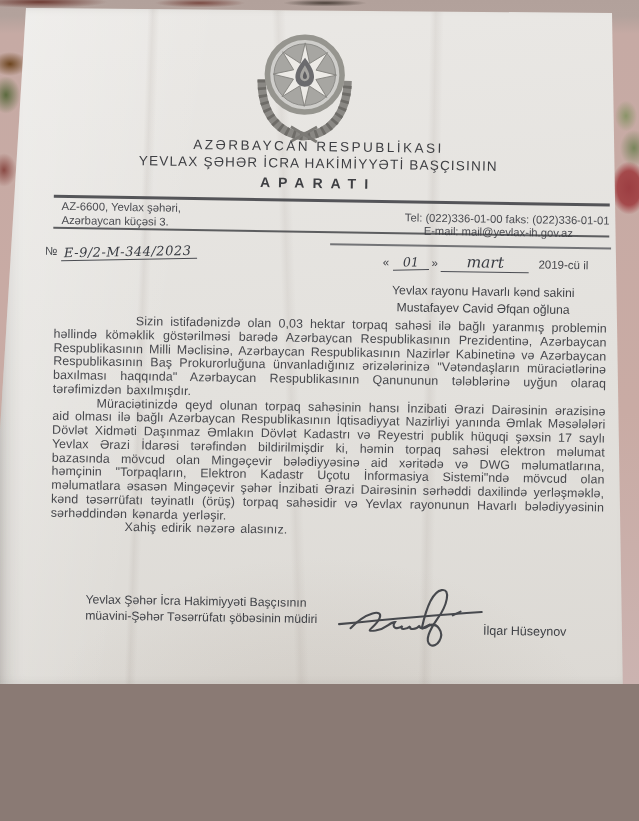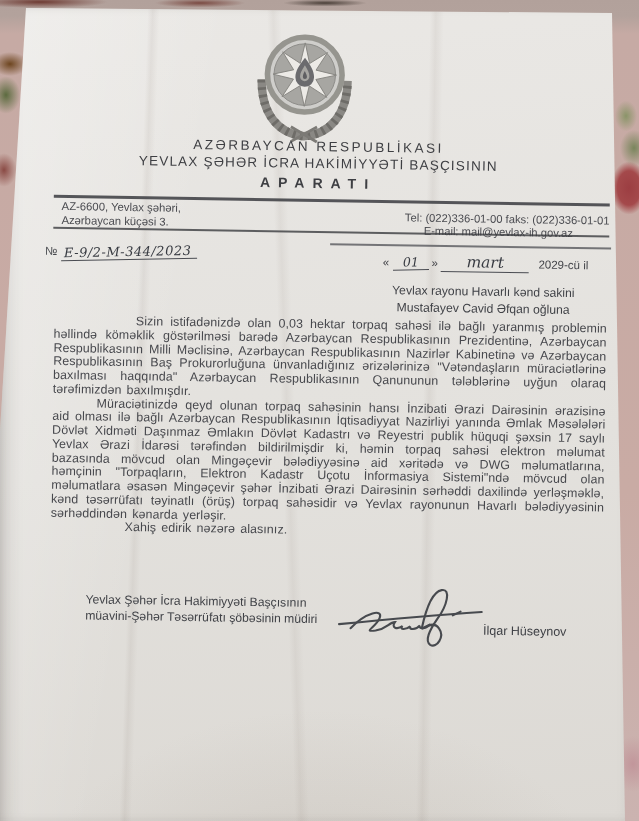--- a/index.html
+++ b/index.html
@@ -1,16 +1,16 @@
 <!DOCTYPE html>
 <html><head>
 <meta charset="utf-8">
 <style>
   html,body{margin:0;padding:0;background:#8a7a74;}
-  .scene{position:relative;width:639px;height:821px;overflow:hidden;
+  .scene{position:relative;width:639px;height:684px;overflow:hidden;
          font-family:"Liberation Sans","DejaVu Sans",sans-serif;}
 
   
   .fabric{position:absolute;inset:0;
     background:
       radial-gradient(90px 8px at 40px 2px, #6e3b33 0%, rgba(110,59,51,0) 75%),
       radial-gradient(60px 6px at 200px 3px, #7a4a42 0%, rgba(122,74,66,0) 75%),
       radial-gradient(60px 5px at 325px 3px, #4a3f38 0%, rgba(74,63,56,0) 70%),
       radial-gradient(24px 16px at 10px 64px, #6d451f 0%, rgba(109,69,31,0) 75%),
       radial-gradient(20px 26px at 6px 95px, #5c6b3f 0%, rgba(92,107,63,0) 72%),
@@ -128,21 +128,21 @@
       <div class="no-row">
         <span>№</span>
         <span class="hand no-value">E-9/2-M-344/2023</span>
       </div>
 
       <div class="date-row">
         <span>«</span>
         <span class="hand date-day">01</span>
         <span>»</span>
         <span class="hand date-month">mart</span>
-        <span class="date-year">2029-cü il</span>
+        <span class="date-year">2019-cü il</span>
       </div>
 
       <div class="recipient">
         <div>Yevlax rayonu Havarlı kənd sakini</div>
         <div>Mustafayev Cavid Əfqan oğluna</div>
       </div>
 
       <div class="body-text">
         <p class="p1">Sizin istifadənizdə olan 0,03 hektar torpaq sahəsi ilə bağlı yaranmış problemin həllində köməklik göstərilməsi barədə Azərbaycan Respublikasının Prezidentinə, Azərbaycan Respublikasının Milli Məclisinə, Azərbaycan Respublikasının Nazirlər Kabinetinə və Azərbaycan Respublikasının Baş Prokurorluğuna ünvanladığınız ərizələrinizə "Vətəndaşların müraciətlərinə baxılması haqqında" Azərbaycan Respublikasının Qanununun tələblərinə uyğun olaraq tərəfimizdən baxılmışdır.</p>
         <p class="p2">Müraciətinizdə qeyd olunan torpaq sahəsinin hansı İnzibati Ərazi Dairəsinin ərazisinə aid olması ilə bağlı Azərbaycan Respublikasının İqtisadiyyat Nazirliyi yanında Əmlak Məsələləri Dövlət Xidməti Daşınmaz Əmlakın Dövlət Kadastrı və Reyestri publik hüquqi şəxsin 17 saylı Yevlax Ərazi İdarəsi tərəfindən bildirilmişdir ki,  həmin torpaq sahəsi elektron məlumat bazasında mövcud olan Mingəçevir bələdiyyəsinə aid xəritədə və DWG məlumatlarına, həmçinin "Torpaqların, Elektron Kadastr Uçotu İnformasiya Sistemi"ndə mövcud olan məlumatlara əsasən Mingəçevir şəhər İnzibati Ərazi Dairəsinin sərhəddi daxilində yerləşməklə, kənd təsərrüfatı təyinatlı (örüş) torpaq sahəsidir və Yevlax rayonunun Havarlı bələdiyyəsinin sərhəddindən kənarda yerləşir.</p>

